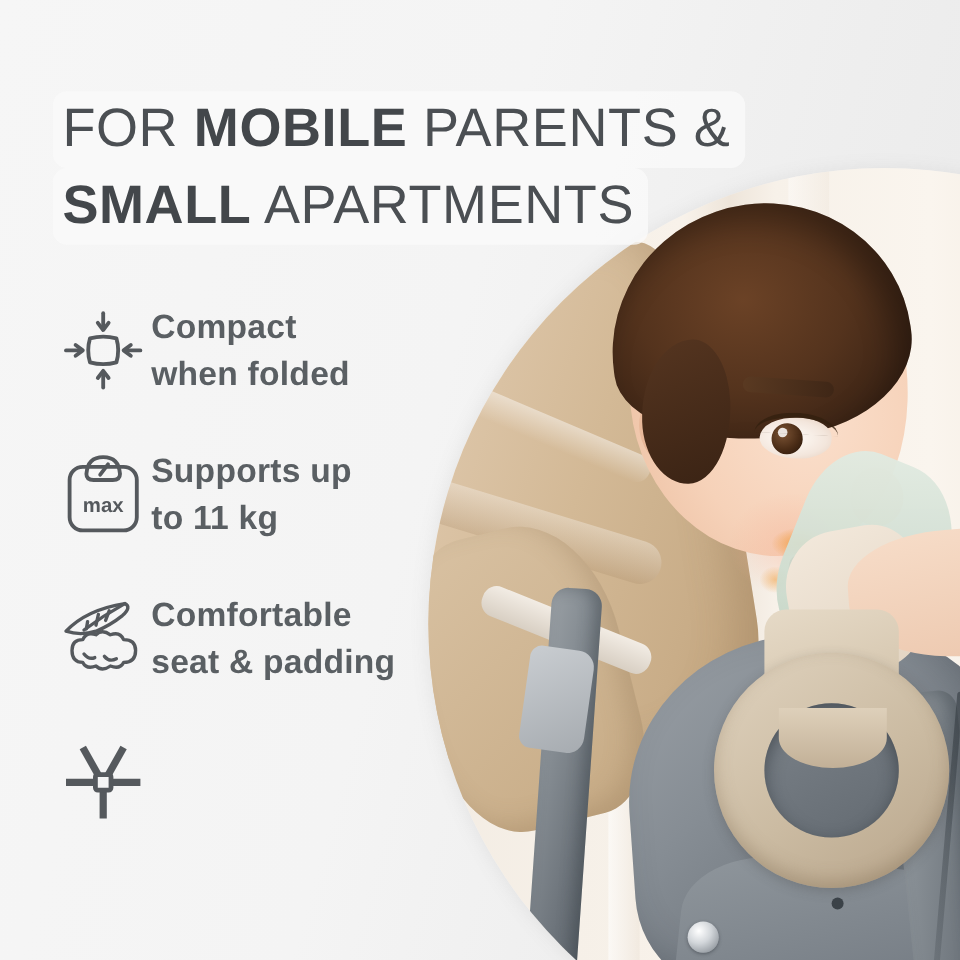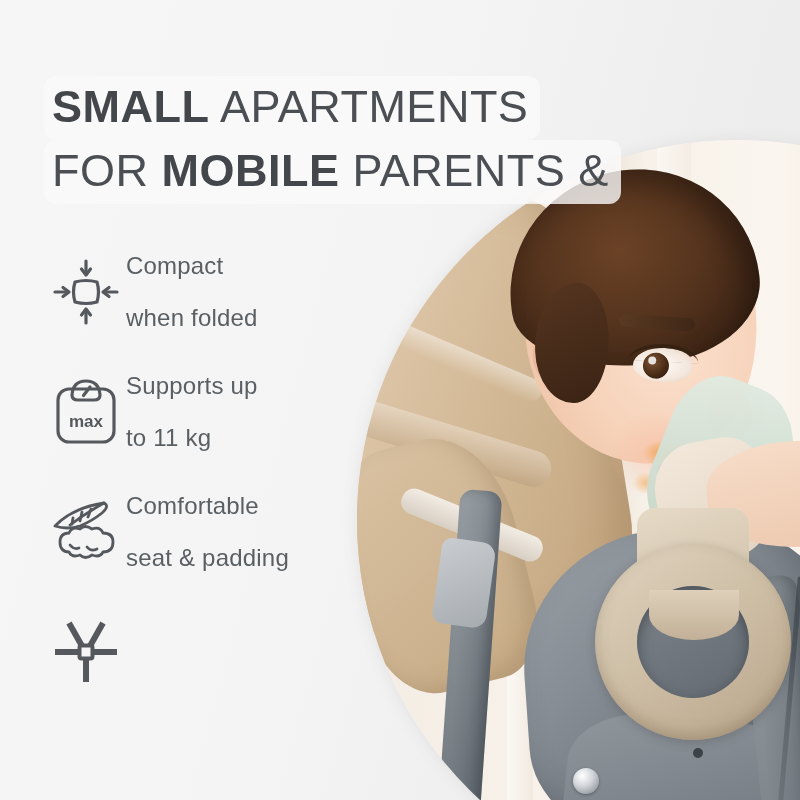--- a/index.html
+++ b/index.html
@@ -343,25 +343,25 @@
   .feature {
     display:flex;
     align-items:center;
     height:120px;
   }
   .feature-icon {
     width:80px; flex:0 0 80px;
     display:flex; align-items:center; justify-content:center;
   }
   .feature-text {
-    font-size:24px;
-    line-height:52px;
+    font-size:28px;
+    line-height:39px;
     color:#5a5f63;
     letter-spacing:.2px;
-    font-weight:400;
+    font-weight:700;
     white-space:pre-line;
   }
   svg { display:block; }
 </style>
 </head>
 <body>
 
 <div id="canvas">
 
   <div class="photo-circle">
@@ -417,22 +417,22 @@
         <div class="knob-hole"></div>
       </div>
       <div class="knob-lip"></div>
       <div class="pin-hole"></div>
       <div class="rivet r1"></div>
 
     </div>
   </div>
 
   <div class="headline">
+    <span class="line"><span class="hl"><span>FOR </span><b>MOBILE</b><span> PARENTS &amp;</span></span></span>
     <span class="line"><span class="hl"><b>SMALL</b><span> APARTMENTS</span></span></span>
-    <span class="line"><span class="hl"><span>FOR </span><b>MOBILE</b><span> PARENTS &amp;</span></span></span>
   </div>
 
   <div class="features">
 
     <div class="feature">
       <div class="feature-icon">
         <svg width="66" height="70" viewBox="0 0 66 70" fill="none" stroke="#55595d" stroke-width="3.2" stroke-linecap="round" stroke-linejoin="round">
           <path d="M22 25 Q33 22 44 25 Q47 35 44 45 Q33 48 22 45 Q19 35 22 25 Z"></path>
           <line x1="33" y1="4" x2="33" y2="17"></line>
           <polyline points="28.5,12 33,18 37.5,12"></polyline>

